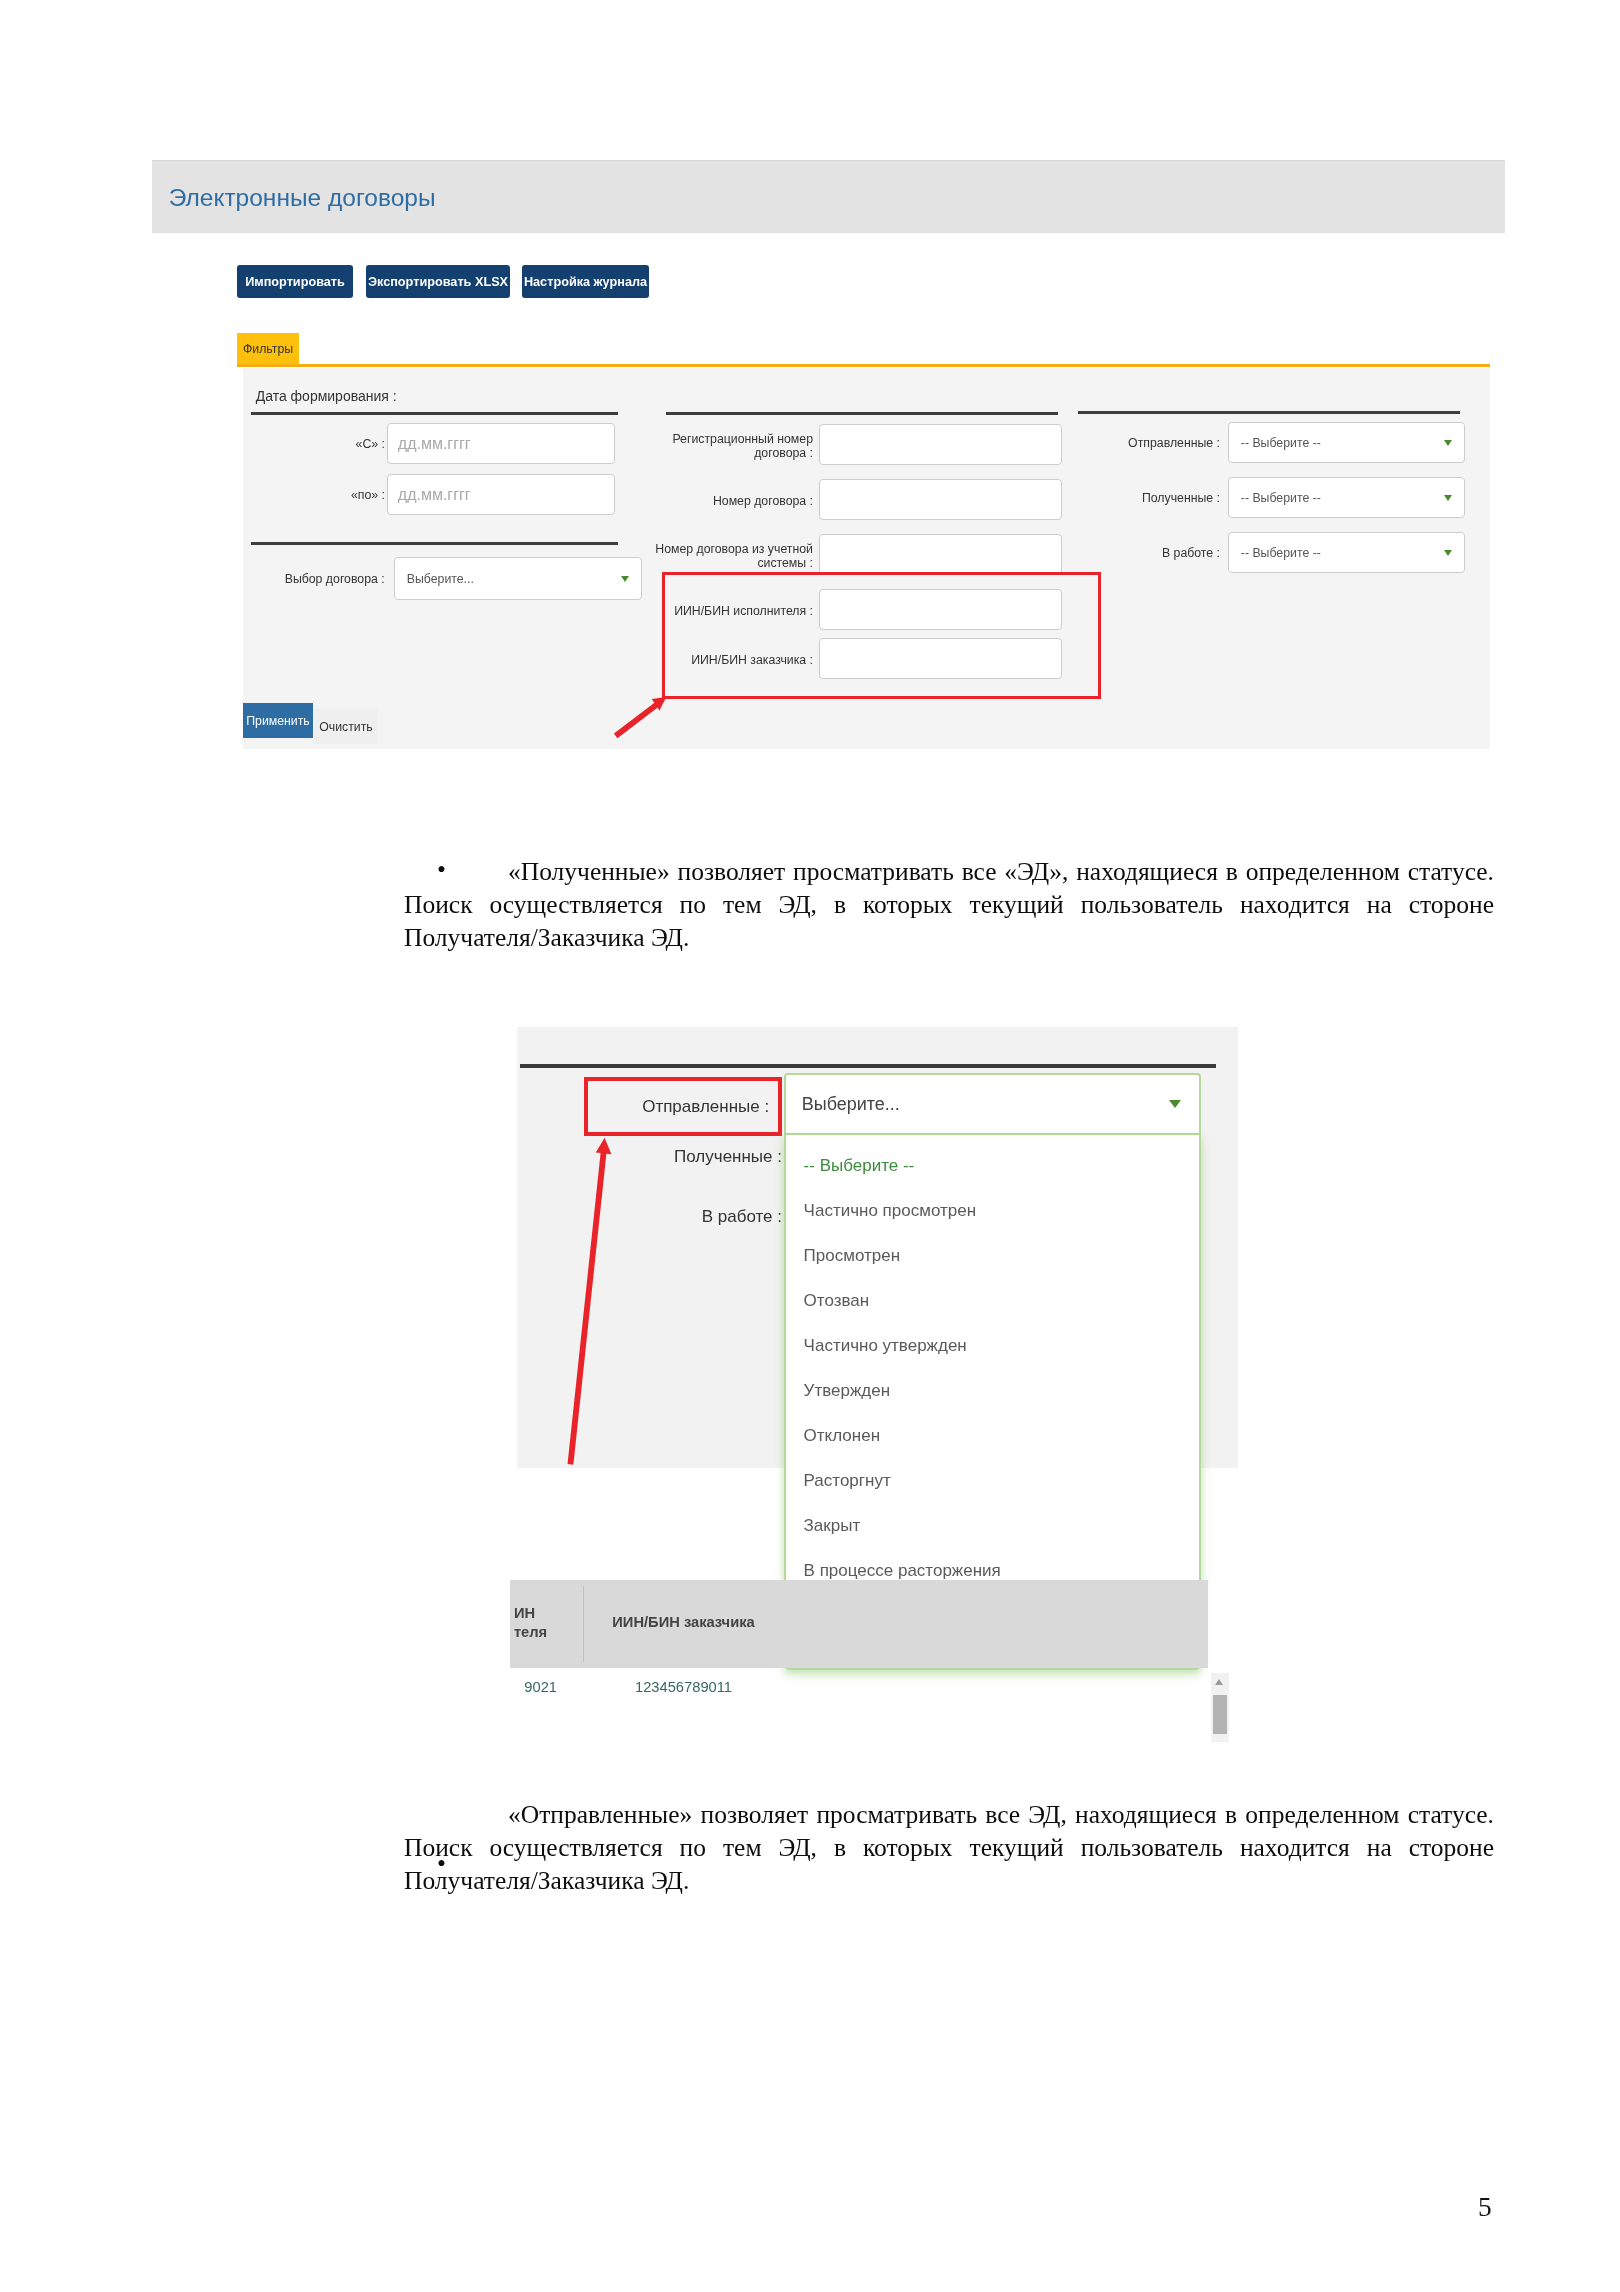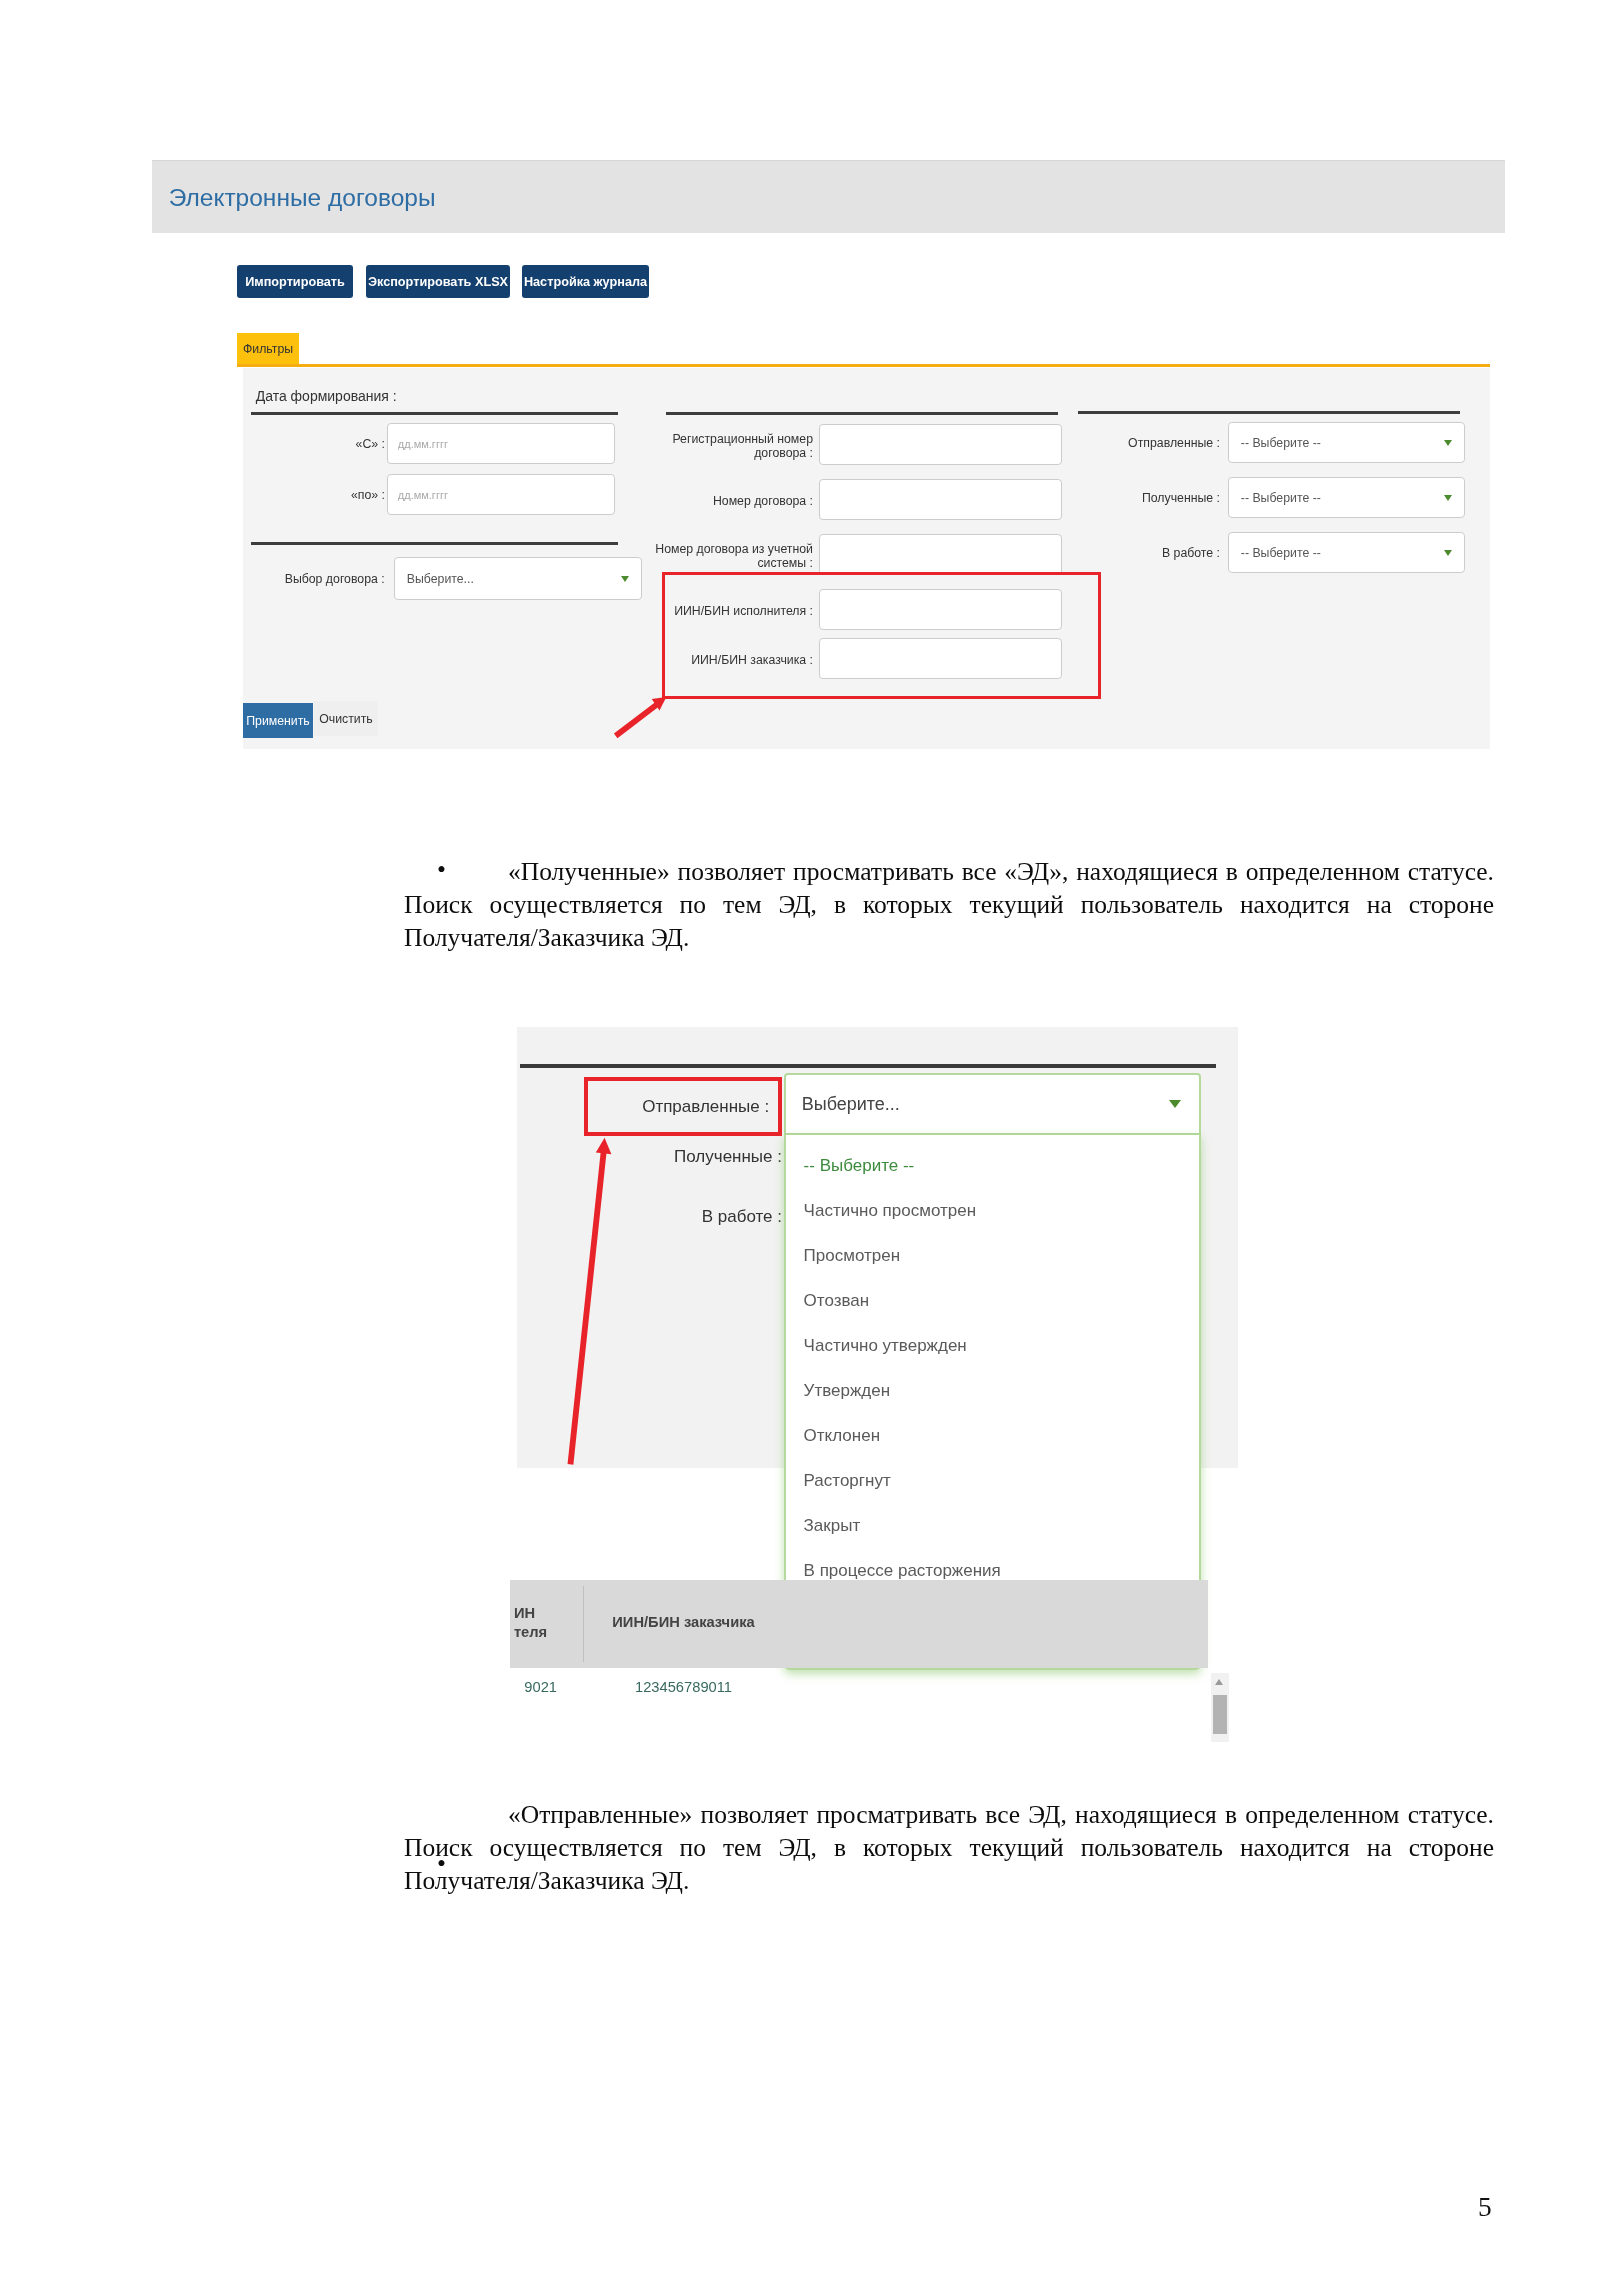--- a/index.html
+++ b/index.html
@@ -23,32 +23,32 @@
          background:#fdc10d; color:#333; font-size:12.3px;
          display:flex; align-items:center; justify-content:center; }
   .tab-line { position:absolute; left:85px; top:204px; width:1253px; height:2.9px; background:#f7ac11; }
   .panel { position:absolute; left:91px; top:208px; width:1247px; height:381px; background:#f4f4f4; }
 
   .divider { position:absolute; height:2.9px; background:#3d3d3d; }
   .flabel { position:absolute; font-size:14px; color:#333; }
   .rlabel { position:absolute; font-size:12.3px; color:#333; text-align:right;
             display:flex; align-items:center; justify-content:flex-end; flex-wrap:wrap; }
   .tinput { position:absolute; height:41px; background:#fff; border:1px solid #cccccc;
-            border-radius:3.9px; padding:0 9.8px; font-size:11px; color:#333; width:228px;
+            border-radius:3.9px; padding:0 9.8px; font-size:16px; color:#333; width:228px;
             font-family:"Liberation Sans", sans-serif; }
   .tinput::placeholder { color:#a9a9a9; }
   .selectbox { position:absolute; height:43px; background:#fff; border:1px solid #cccccc;
                border-radius:3.9px; display:flex; align-items:center; cursor:pointer; }
   .selectbox .val { font-size:12.3px; color:#555; padding-left:11.8px; flex:1; }
   .caret { width:0; height:0; border-left:4.9px solid transparent;
            border-right:4.9px solid transparent; border-top:6.9px solid #4c8b2d; margin-right:11.8px; }
   .redbox { position:absolute; border:3.9px solid #e8242a; }
   .btn-apply { position:absolute; left:0; top:335px; width:70px; height:35px; background:#2e6da4;
                color:#fff; border:none; font-size:12.3px; cursor:pointer; }
-  .btn-clear { position:absolute; left:71px; top:333px; width:64px; height:35px; background:#efefef;
+  .btn-clear { position:absolute; left:71px; top:341px; width:64px; height:35px; background:#efefef;
                color:#333; border:none; font-size:12.3px; cursor:pointer; }
 
   
   .para { position:absolute; left:404px; width:1090px; font-family:"Liberation Serif", serif;
           font-size:25.5px; line-height:33px; color:#0d0d0d; text-align:justify; text-indent:104px; }
   .bullet { position:absolute; left:437px; font-family:"Liberation Serif", serif;
             font-size:25.5px; color:#0d0d0d; }
 
   
   .shot2 { position:absolute; left:510px; top:1024px; width:730px; height:717px; }

